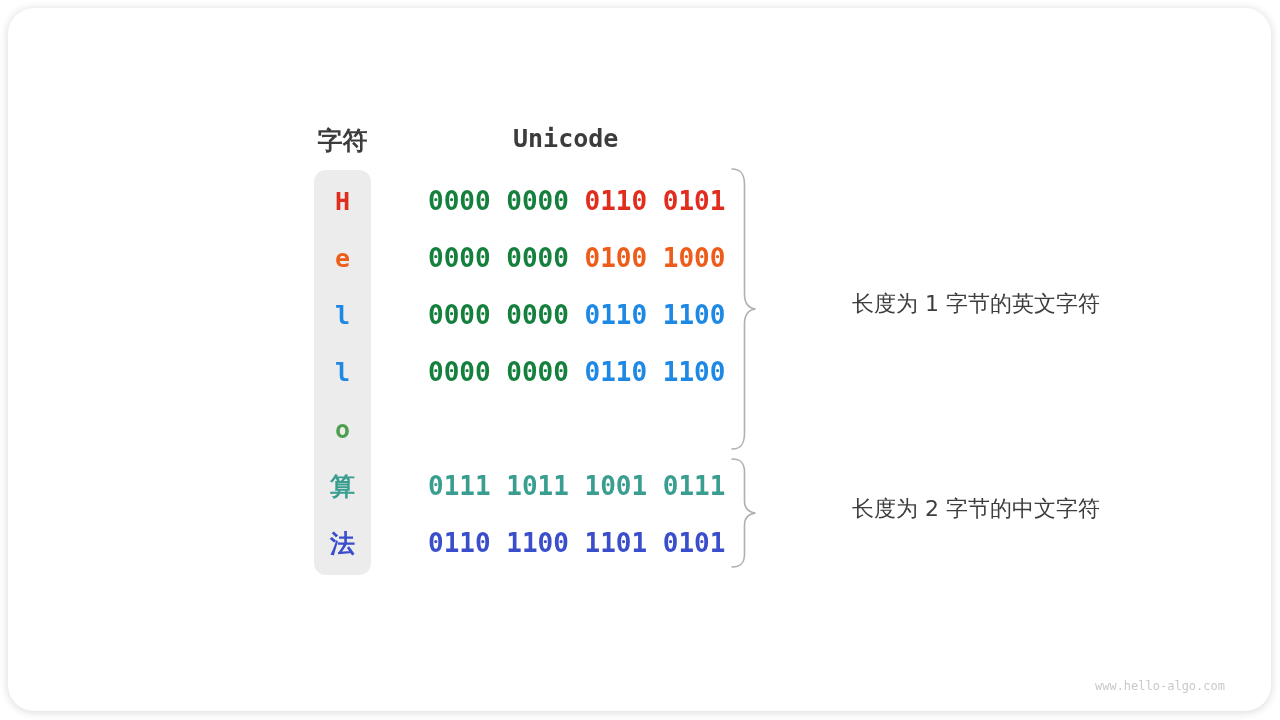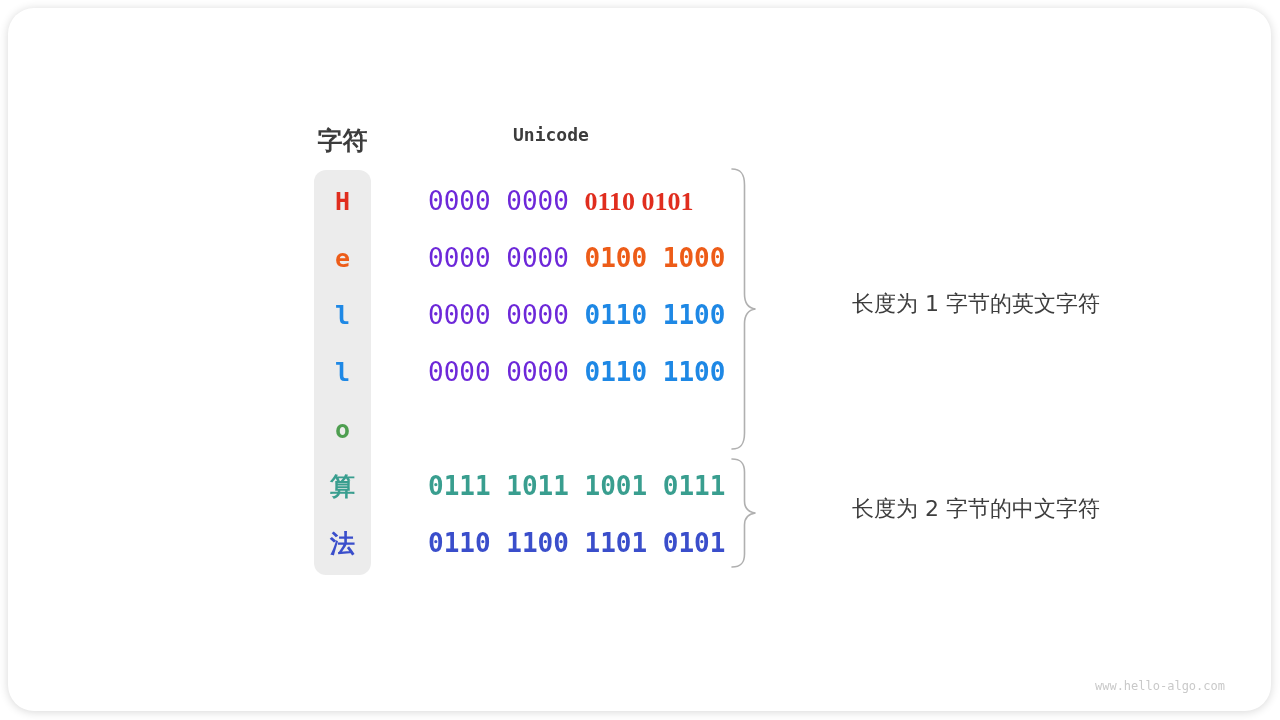--- a/index.html
+++ b/index.html
@@ -14,35 +14,35 @@
     background:#ececec; border-radius:12px;
   }
   .hdr-char {
     position:absolute; left:306px; top:116px; width:57px; text-align:center;
     font-size:25px; font-weight:bold; color:#3c3c3c;
     font-family:"DejaVu Sans","Liberation Sans",sans-serif;
   }
   .hdr-unicode {
     position:absolute; left:505px; top:116px;
     font-family:"DejaVu Sans Mono","Liberation Mono",monospace;
-    font-size:18px; font-weight:bold; color:#3c3c3c;
+    font-size:25px; font-weight:bold; color:#3c3c3c;
   }
   .rows-host { position:absolute; left:0; top:0; width:100%; height:100%; }
   .row { position:absolute; left:0; width:100%; height:57px; }
   .row-char {
     position:absolute; left:306px; width:57px; top:50%; transform:translateY(-50%);
     text-align:center; font-weight:bold; font-size:25px;
     font-family:"DejaVu Sans Mono","DejaVu Sans","Liberation Sans",sans-serif;
   }
   .row-binary {
     position:absolute; left:420px; top:50%; transform:translateY(-50%);
     font-family:"DejaVu Sans Mono","Liberation Mono",monospace;
     font-size:26px; white-space:pre;
   }
-  .dim { color:#6d28d9; font-weight:400; }
+  .dim { color:#15803d; font-weight:700; }
   .lit { font-weight:700; }
   .brace { position:absolute; }
   .annotation {
     position:absolute; left:760px; width:332px; text-align:right;
     color:#3d3d3d; font-size:22px; line-height:29px;
     font-family:"DejaVu Sans","Liberation Sans",sans-serif;
   }
   .watermark {
     position:absolute; right:46px; top:671px;
     font-family:"DejaVu Sans Mono","Liberation Mono",monospace;
@@ -57,21 +57,21 @@
 
     <div class="hdr-char">字符</div>
 
     <div class="hdr-unicode">Unicode</div>
 
     <div class="col-bg"></div>
 
     <div class="rows-host">
         <div class="row" style="top: 164px;">
           <span class="row-char" style="color: rgb(224, 45, 30);">H</span>
-          <span class="row-binary"><span class="dim">0000 0000 </span><span class="lit" style="color: rgb(224, 45, 30); font-family: Liberation Serif, serif;">0110 0101</span></span>
+          <span class="row-binary"><span class="dim">0000 0000 </span><span class="lit" style="color: rgb(224, 45, 30);">0110 0101</span></span>
         </div>
         <div class="row" style="top: 221px;">
           <span class="row-char" style="color: rgb(237, 92, 24);">e</span>
           <span class="row-binary"><span class="dim">0000 0000 </span><span class="lit" style="color: rgb(237, 92, 24);">0100 1000</span></span>
         </div>
         <div class="row" style="top: 278px;">
           <span class="row-char" style="color: rgb(30, 136, 229);">l</span>
           <span class="row-binary"><span class="dim">0000 0000 </span><span class="lit" style="color: rgb(30, 136, 229);">0110 1100</span></span>
         </div>
         <div class="row" style="top: 335px;">

